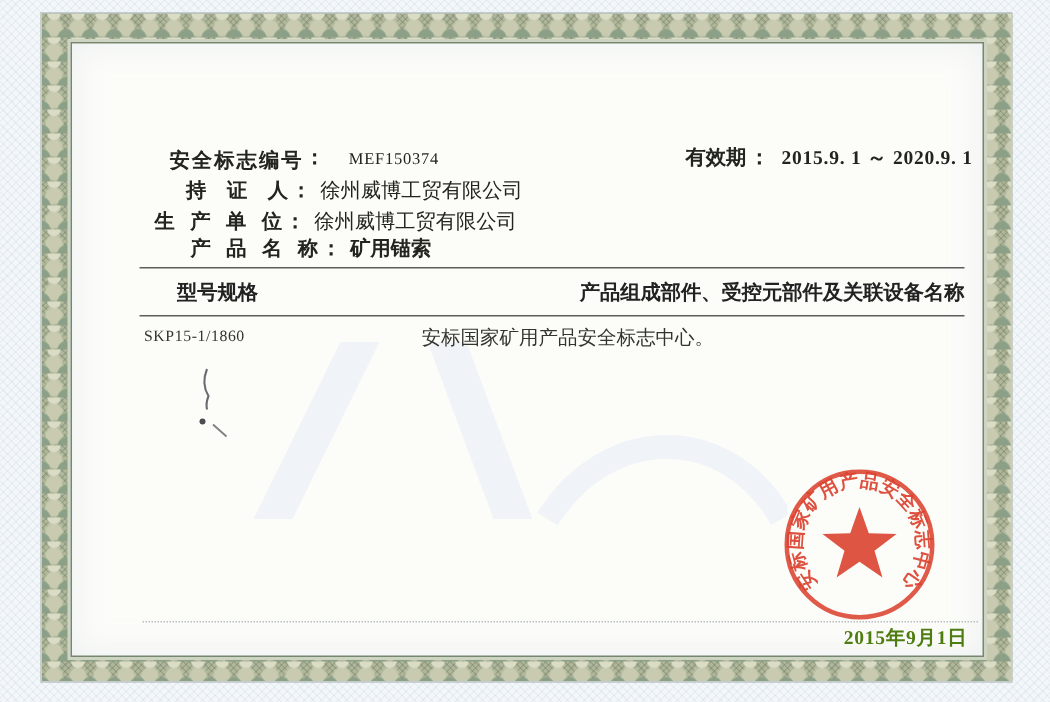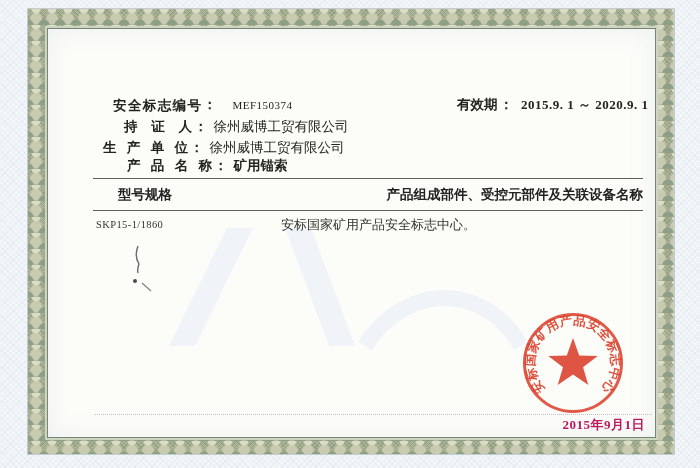--- a/index.html
+++ b/index.html
@@ -51,21 +51,21 @@
   .fvalue{margin-left:6px;}
   .v-code{font-size:11px;letter-spacing:.5px;margin-left:16px;}
   .v-bold{font-weight:bold;}
   .v-dates{font-weight:600;margin-left:8px;letter-spacing:.5px;font-size:13px;}
 
   .hline{position:absolute;height:0;border-top:1.2px solid #5c5c58;}
   .th{font-size:13.5px;font-weight:bold;color:#222;}
   .td{color:#33342e;}
 
   .dotted{position:absolute;height:0;border-top:1px dotted rgba(140,150,160,.6);}
-  .date{font-size:13px;font-weight:bold;color:#be185d;letter-spacing:.5px;}
+  .date{font-size:13px;font-weight:bold;color:#4d7c0f;letter-spacing:.5px;}
 
   .seal{position:absolute;left:503px;top:292px;width:140px;height:140px;}
   .seal svg{display:block;}
   .wm{position:absolute;left:165px;top:222px;width:360px;height:130px;opacity:.6;}
   .ink{position:absolute;left:122px;top:243px;width:36px;height:52px;}
 </style>
 </head>
 <body>
 
 <div class="page">

